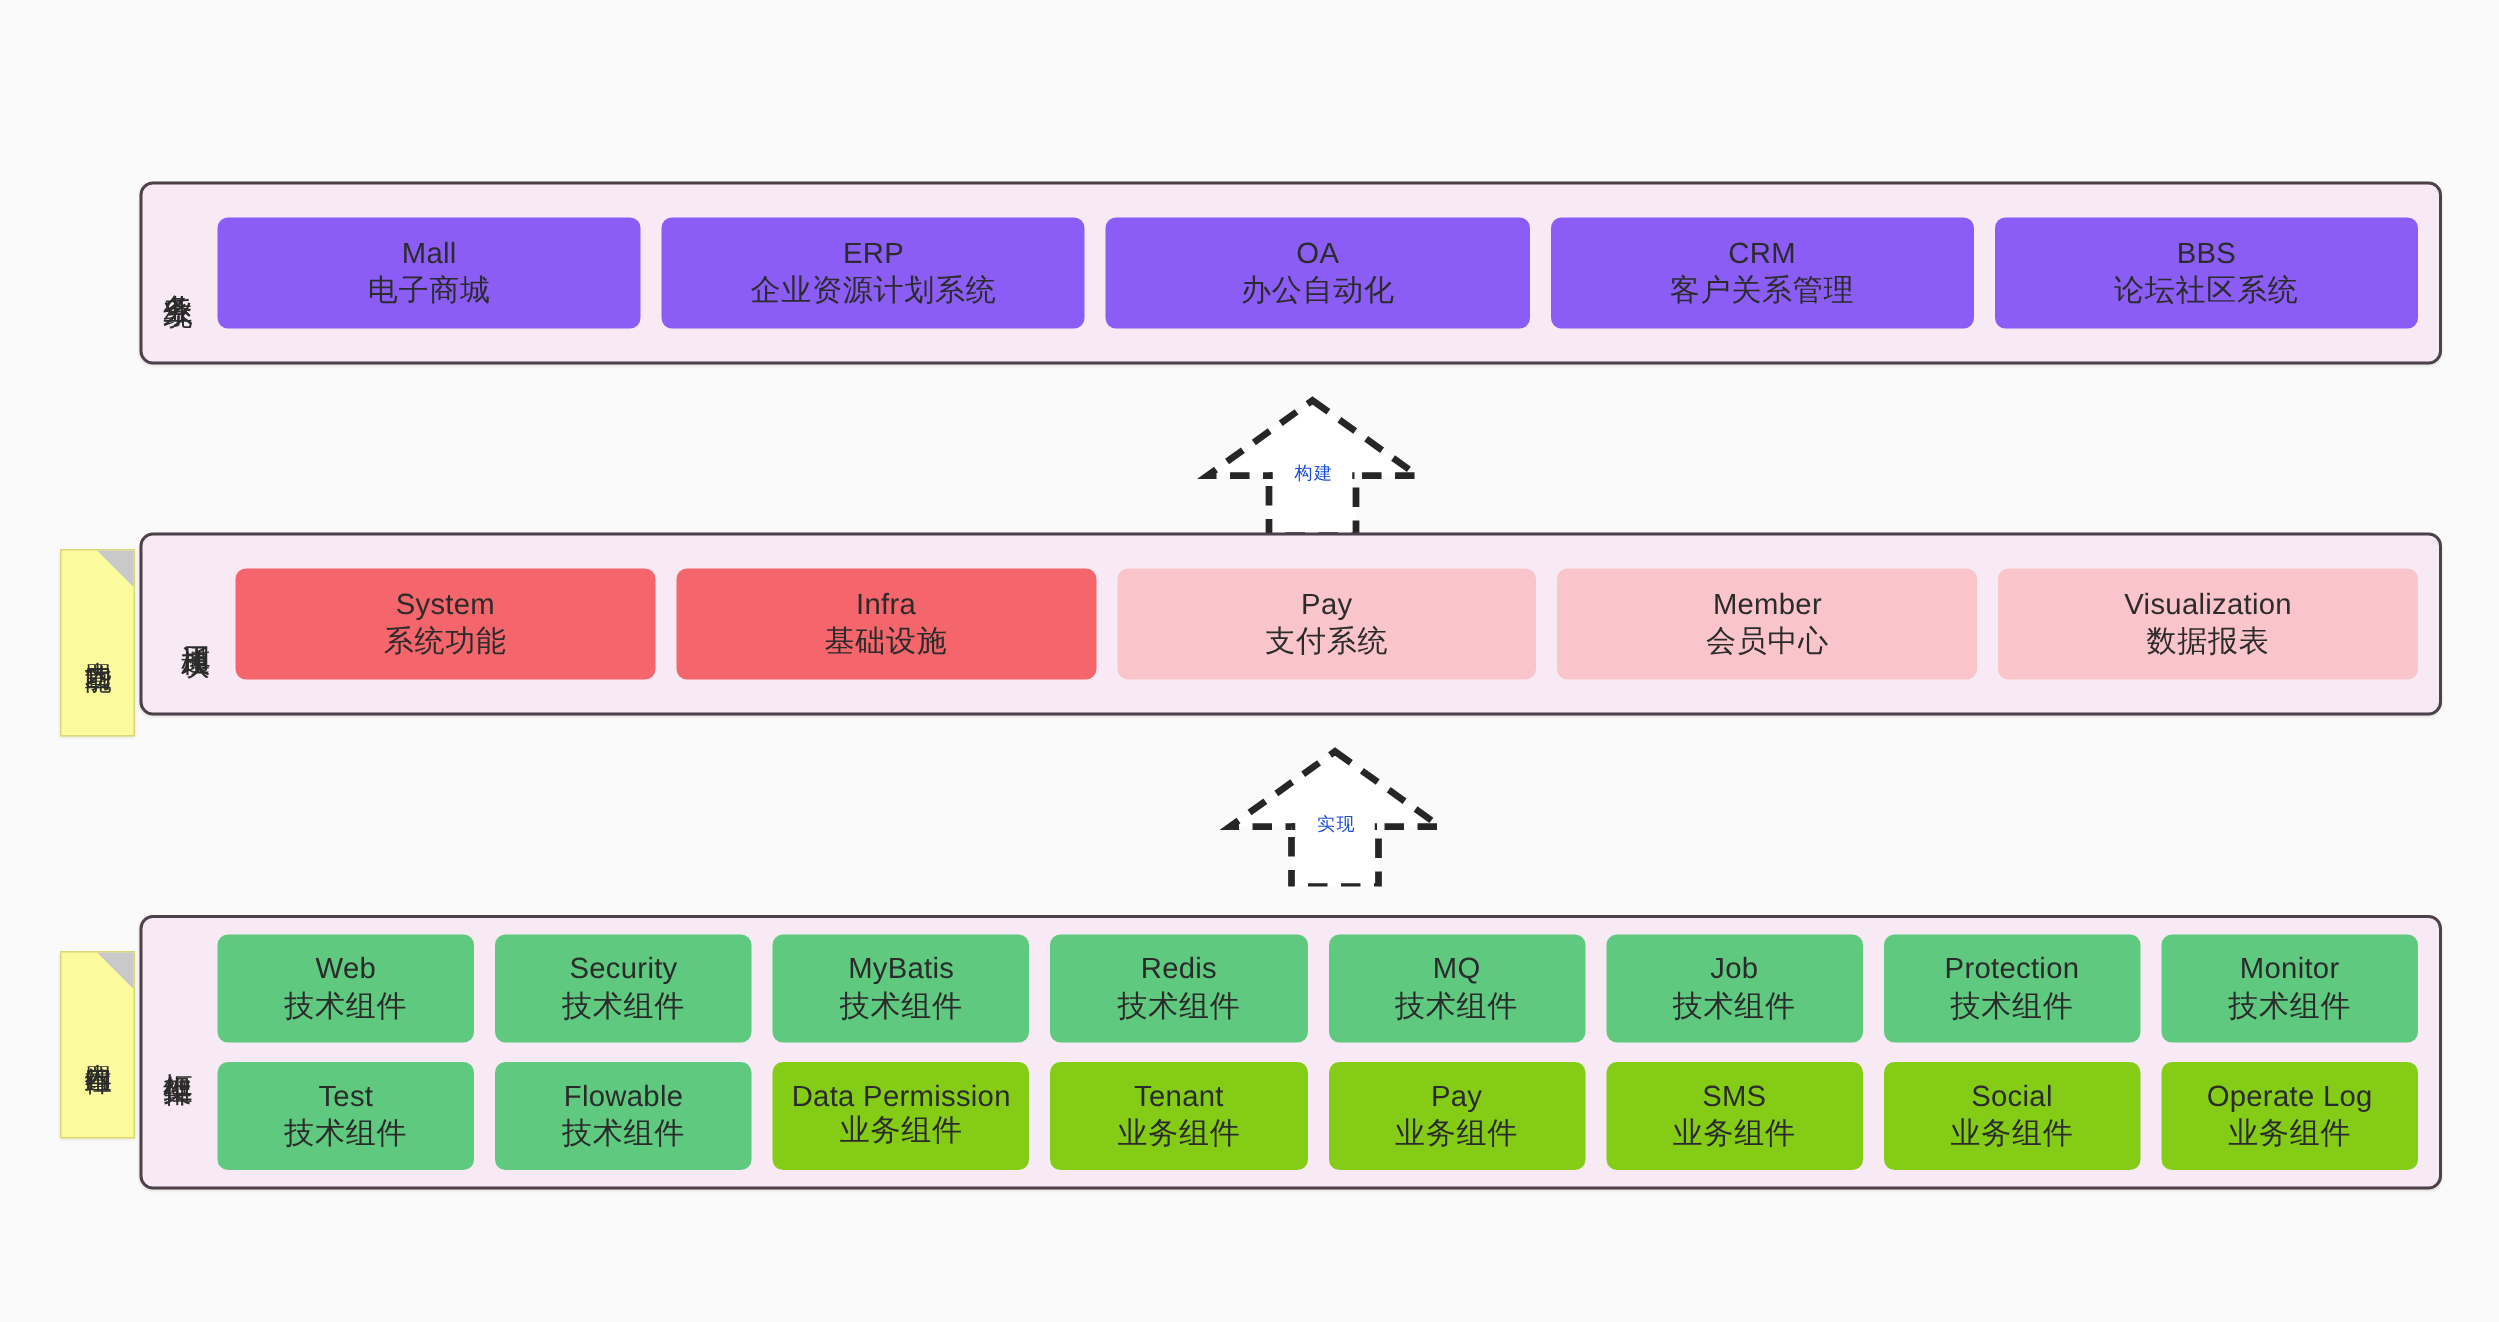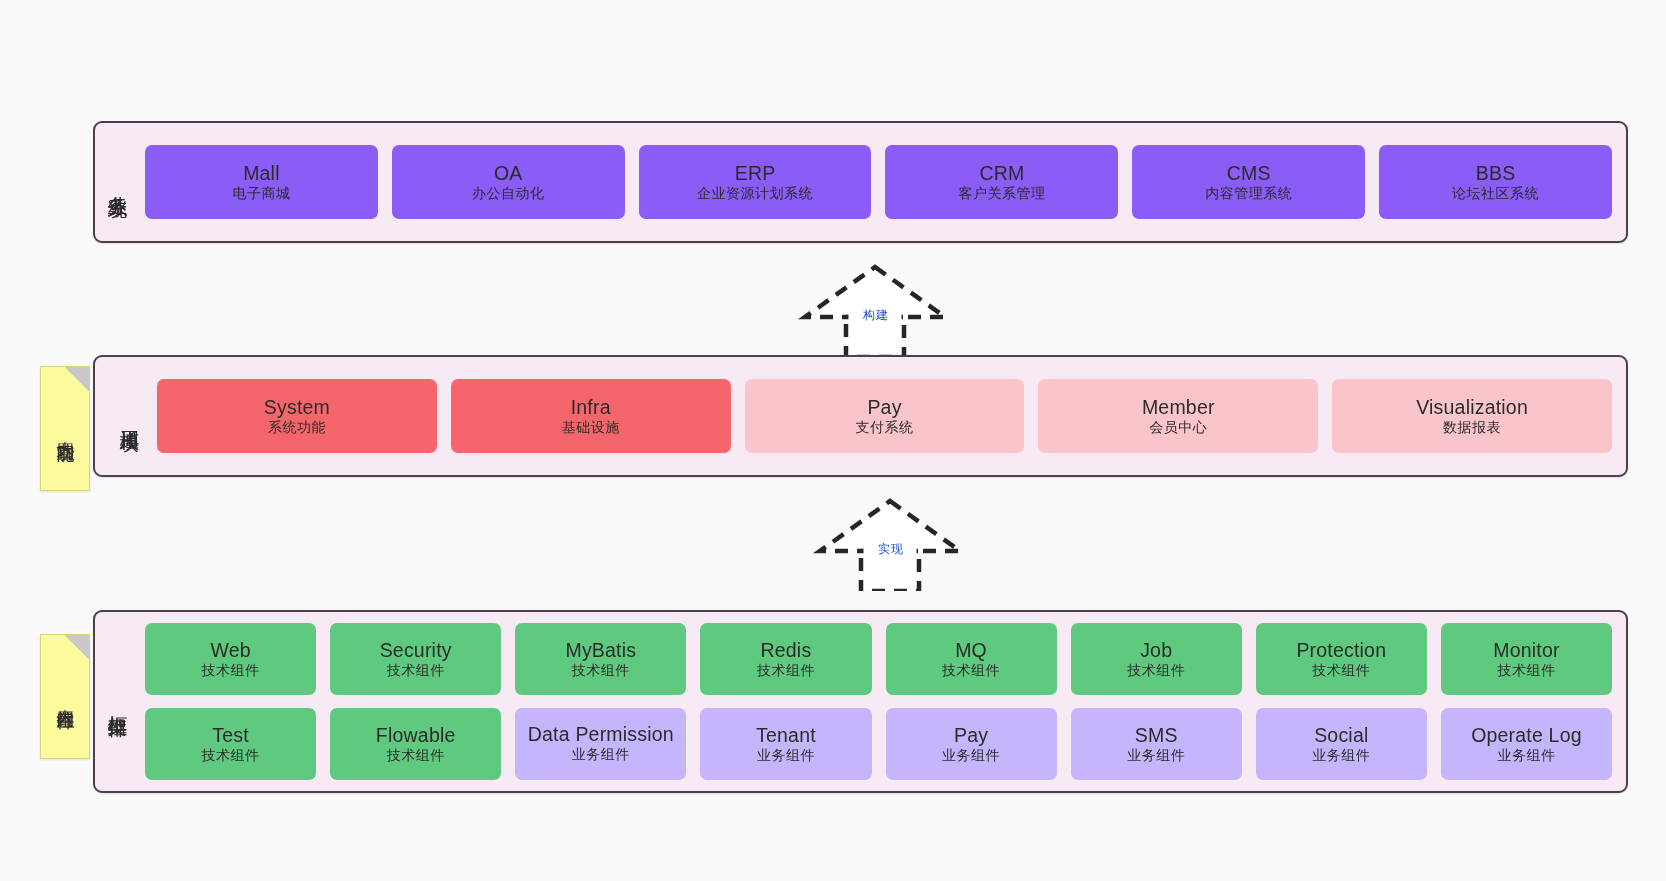--- a/index.html
+++ b/index.html
@@ -64,30 +64,30 @@
     text-align: center;
     color: #2b2b2b;
     line-height: 1.26;
     padding: 4px 6px;
   }
   .cell .en {
     font-size: 19.5px;
     letter-spacing: .2px;
   }
   .cell .cn {
-    font-size: 14px;
+    font-size: 20px;
     letter-spacing: .5px;
   }
 
   
   .c-blue       { background: #8b5cf6; }
   .c-red        { background: #f4666b; }
   .c-pink       { background: #fac4cb; }
   .c-green      { background: #5ec97f; }
-  .c-lightgreen { background: #c4b5fd; }
+  .c-lightgreen { background: #84cc16; }
 
   
   .note {
     position: absolute;
     background: #fbfa9c;
     border: 1px solid #d9d77a;
     display: flex;
     align-items: center;
     justify-content: center;
     writing-mode: vertical-rl;
@@ -129,34 +129,30 @@
 
   <div class="layer" id="layer-business" style="left:93px; top:121px; width:1535px; height:122px;">
     <div class="layer-title">业务系统</div>
     <div class="layer-body">
       <div class="cell-row" style="height:74px;">
         <div class="cell c-blue">
           <span class="en">Mall</span>
           <span class="cn">电子商城</span>
         </div>
         <div class="cell c-blue">
+          <span class="en">ERP</span>
+          <span class="cn">企业资源计划系统</span>
+        </div>
+        <div class="cell c-blue">
           <span class="en">OA</span>
           <span class="cn">办公自动化</span>
         </div>
         <div class="cell c-blue">
-          <span class="en">ERP</span>
-          <span class="cn">企业资源计划系统</span>
-        </div>
-        <div class="cell c-blue">
           <span class="en">CRM</span>
           <span class="cn">客户关系管理</span>
-        </div>
-        <div class="cell c-blue">
-          <span class="en">CMS</span>
-          <span class="cn">内容管理系统</span>
         </div>
         <div class="cell c-blue">
           <span class="en">BBS</span>
           <span class="cn">论坛社区系统</span>
         </div>
       </div>
     </div>
   </div>
 
   <div class="arrow" style="left:795px; top:262px; width:160px; height:95px;">

